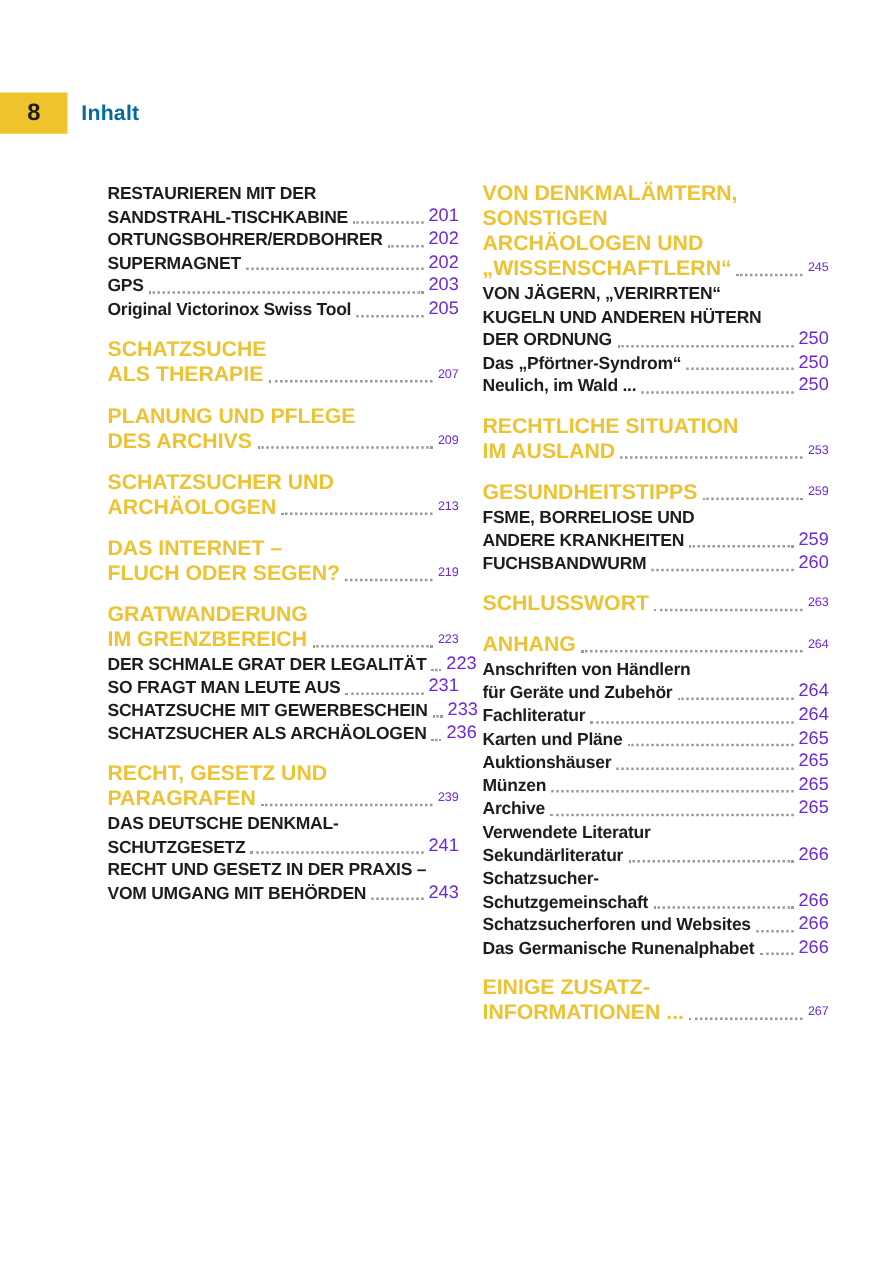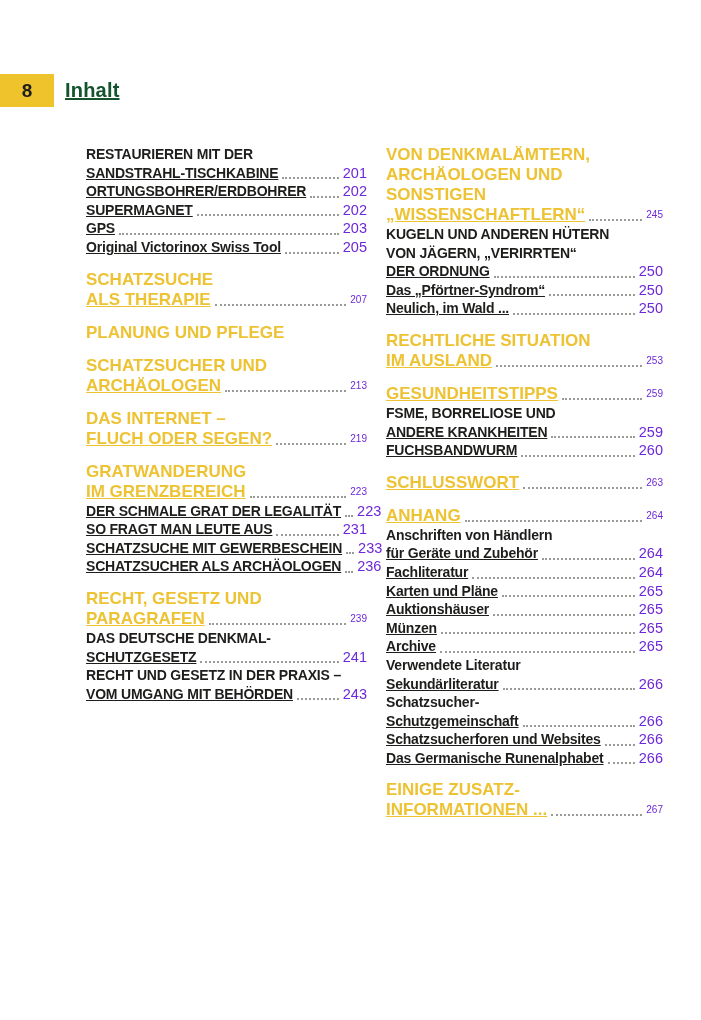--- a/index.html
+++ b/index.html
@@ -14,37 +14,36 @@
   .pagenum-box {
     position:absolute; left:0; top:74px;
     width:54px; height:33px;
     background:#eec32c;
     display:flex; align-items:center; justify-content:center;
     font-size:19px; font-weight:bold; color:#1d1d1b;
   }
   .header-label {
     position:absolute; left:65px; top:74px; height:33px;
     display:flex; align-items:center;
-    font-size:20px; font-weight:bold; color:#14532d;
+    font-size:17px; font-weight:bold; color:#0369a1;
     letter-spacing:0.2px;
-    text-decoration:underline;
   }
   .col { position:absolute; top:145px;margin-left:24px; }
   .col-left  { left:62px;  width:281px; }
   .col-right { left:362px; width:277px; }
 
   .block { margin:0; }
   .block.chapter { margin-top:13px; }
   .block.chapter:first-child { margin-top:0; }
 
   .line { color:#1d1d1b; font-weight:bold; font-size:14px; line-height:18.6px; letter-spacing:-0.2px; }
   .chapter .line { color:#edc233; font-size:17px; line-height:20px; letter-spacing:0; }
 
   .row { display:flex; align-items:flex-end; }
-  .row .txt { white-space:nowrap;text-decoration:underline; }
+  .row .txt { white-space:nowrap; }
   .leader {
     flex:1 1 auto;
     margin:0 4px 3px 4px;
     border-bottom:2px dotted #9a9a96;
     min-width:8px;
     height:0;
   }
   .chapter .leader { margin-bottom:4px; }
   .pg {
     font-weight:normal; color:#6d28d9;
@@ -102,20 +101,25 @@
       <div class="block chapter">
         <div class="line">SCHATZSUCHE</div>
         <div class="line row">
           <span class="txt">ALS THERAPIE</span>
           <span class="leader"></span>
           <span class="pg">207</span>
         </div>
       </div>
       <div class="block chapter">
         <div class="line">PLANUNG UND PFLEGE</div>
+        <div class="line row">
+          <span class="txt">DES ARCHIVS</span>
+          <span class="leader"></span>
+          <span class="pg">209</span>
+        </div>
       </div>
       <div class="block chapter">
         <div class="line">SCHATZSUCHER UND</div>
         <div class="line row">
           <span class="txt">ARCHÄOLOGEN</span>
           <span class="leader"></span>
           <span class="pg">213</span>
         </div>
       </div>
       <div class="block chapter">
@@ -183,31 +187,31 @@
         <div class="line row">
           <span class="txt">VOM UMGANG MIT BEHÖRDEN</span>
           <span class="leader"></span>
           <span class="pg">243</span>
         </div>
       </div>
     </div>
   <div class="col col-right">
       <div class="block chapter">
         <div class="line">VON DENKMALÄMTERN,</div>
+        <div class="line">SONSTIGEN</div>
         <div class="line">ARCHÄOLOGEN UND</div>
-        <div class="line">SONSTIGEN</div>
         <div class="line row">
           <span class="txt">„WISSENSCHAFTLERN“</span>
           <span class="leader"></span>
           <span class="pg">245</span>
         </div>
       </div>
       <div class="block entry">
+        <div class="line">VON JÄGERN, „VERIRRTEN“</div>
         <div class="line">KUGELN UND ANDEREN HÜTERN</div>
-        <div class="line">VON JÄGERN, „VERIRRTEN“</div>
         <div class="line row">
           <span class="txt">DER ORDNUNG</span>
           <span class="leader"></span>
           <span class="pg">250</span>
         </div>
       </div>
       <div class="block entry">
         <div class="line row">
           <span class="txt">Das „Pförtner-Syndrom“</span>
           <span class="leader"></span>

